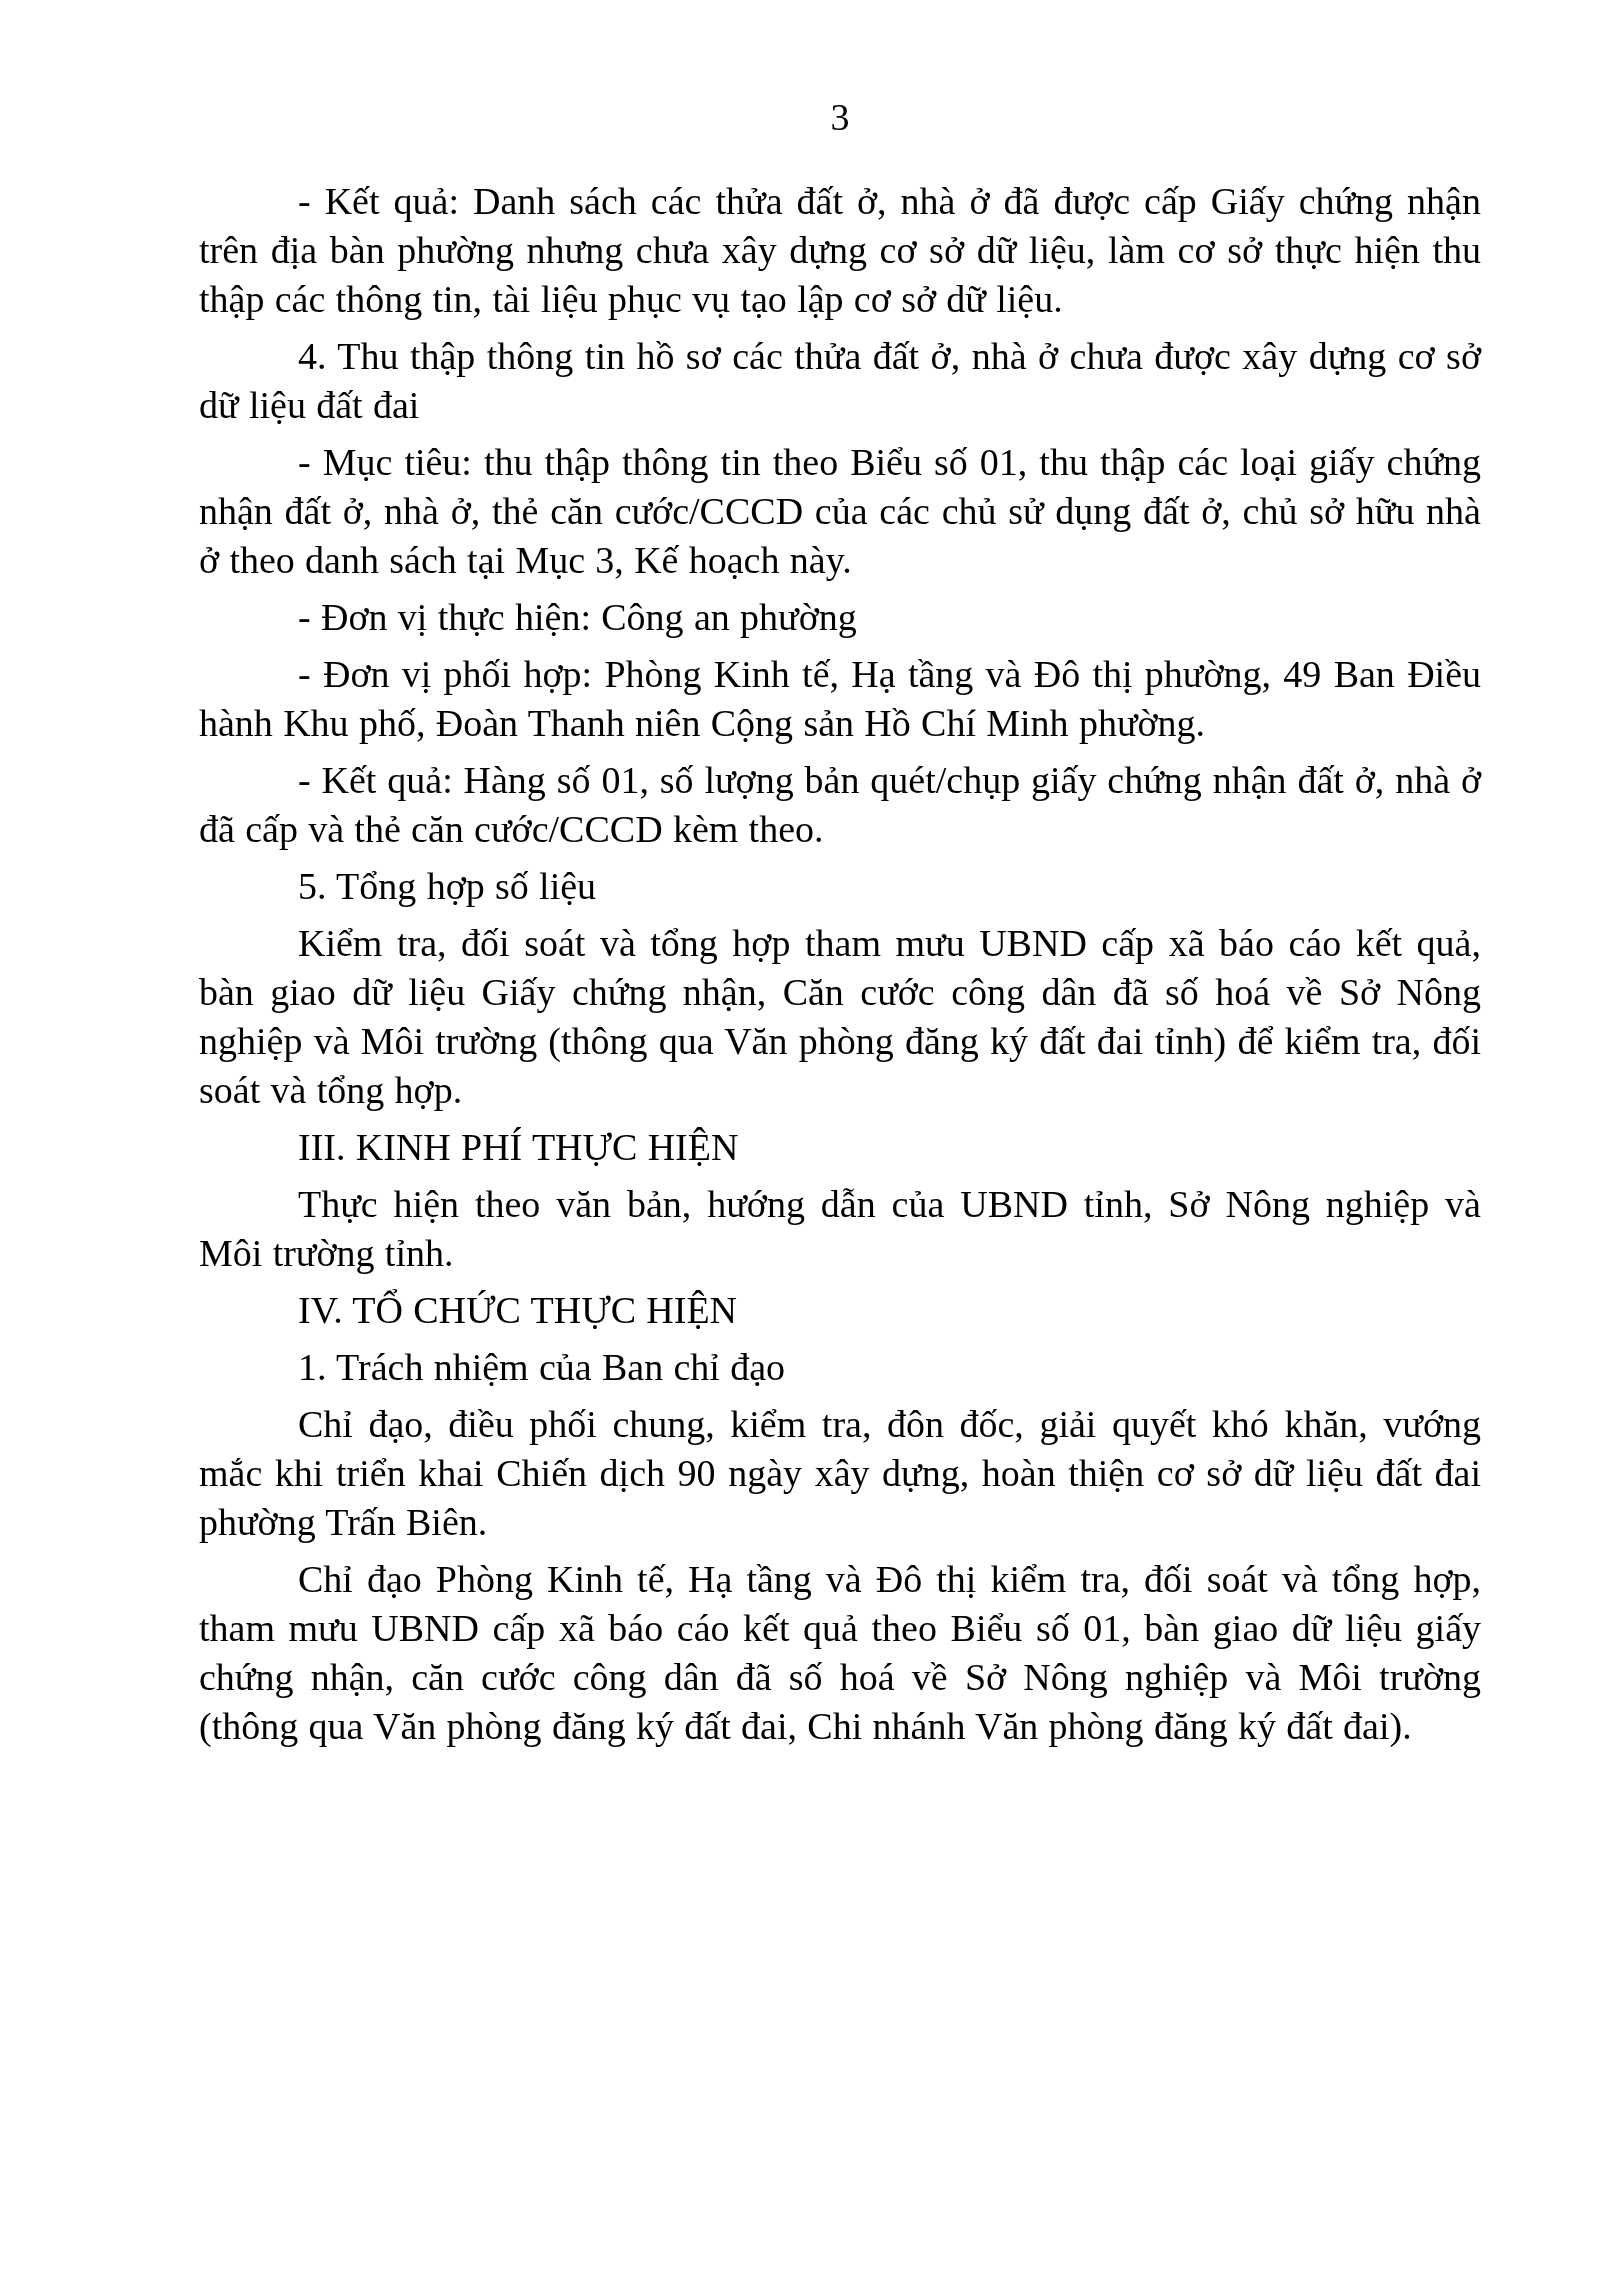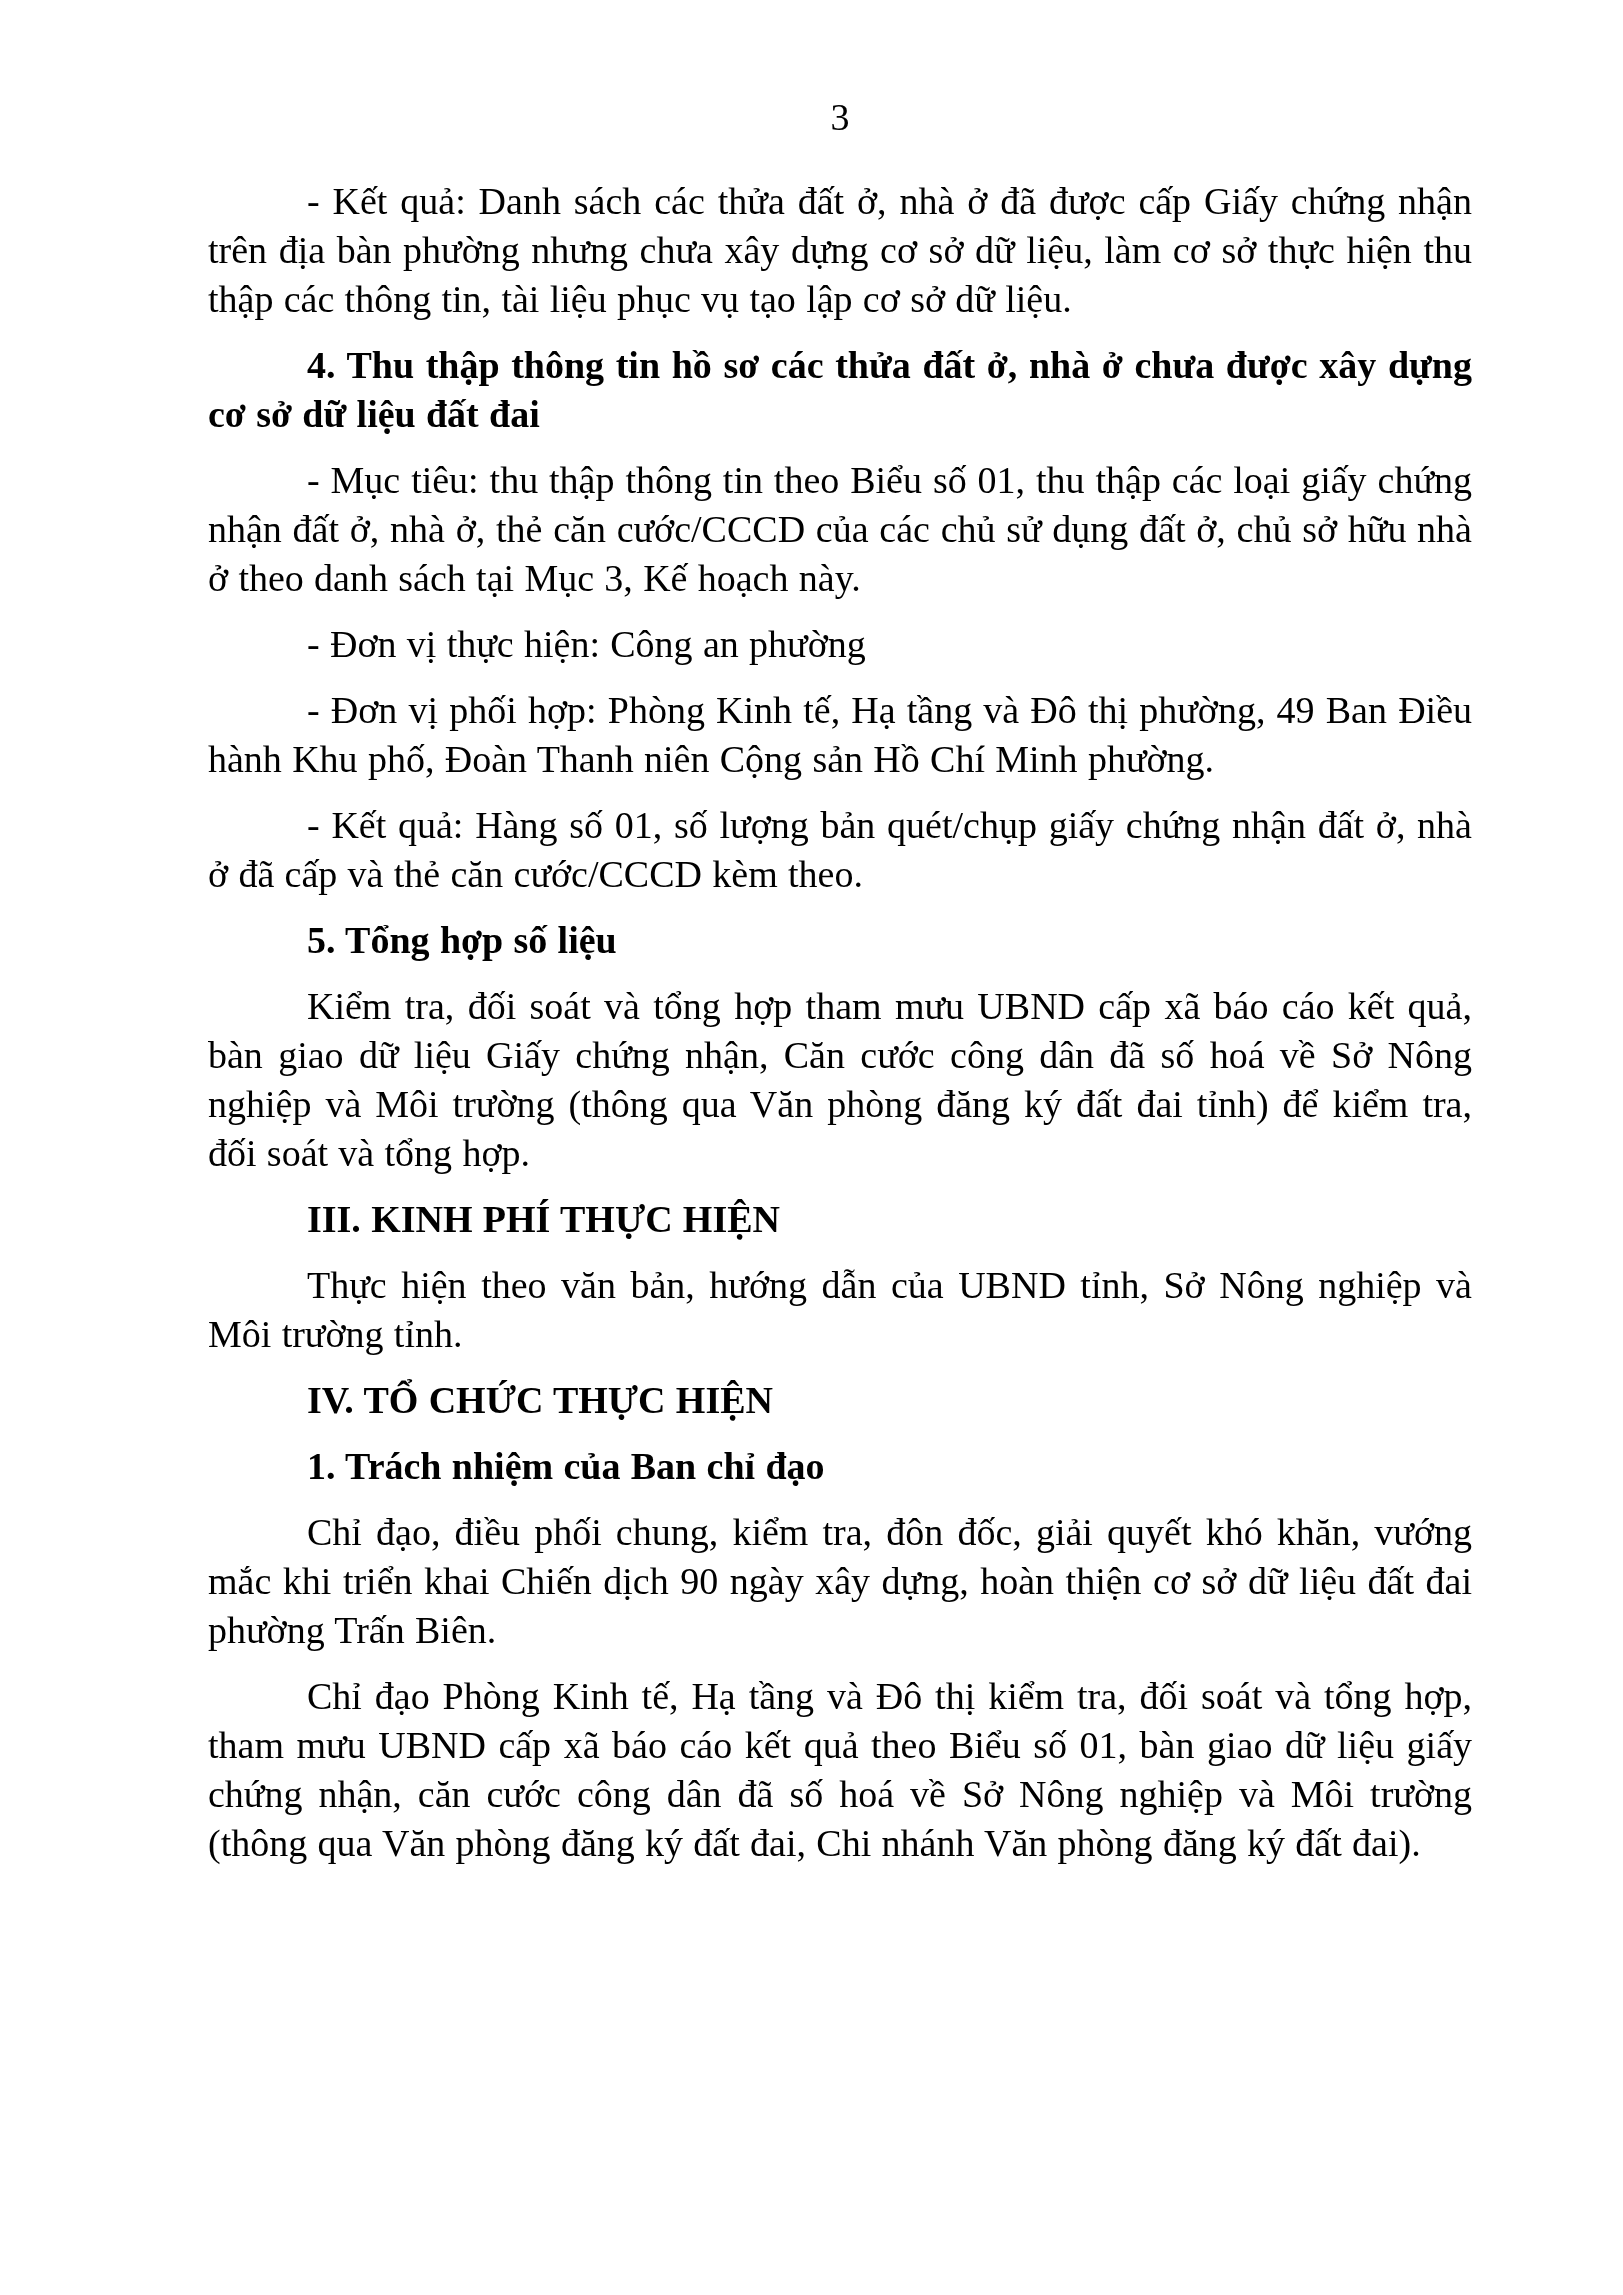--- a/index.html
+++ b/index.html
@@ -19,27 +19,27 @@
     line-height: 49px;
     color: #000000;
     overflow: hidden;
   }
   .page-number {
     text-align: center;
     margin: 0 0 35px 0;
     text-indent: 0;
   }
   .doc-body p.para {
-    margin: 17px;
+    margin: 8px;
     text-align: justify;
     text-indent: 99px;
     word-spacing: 0.8px;
   }
   .doc-body p.para.bold {
-    font-weight: bold;
+    font-weight: normal;
   }
 </style>
 </head>
 <body>
 
 <div class="page">
   <div class="page-number">3</div>
   <div class="doc-body">
       <p class="para">- Kết quả: Danh sách các thửa đất ở, nhà ở đã được cấp Giấy chứng nhận trên địa bàn phường nhưng chưa xây dựng cơ sở dữ liệu, làm cơ sở thực hiện thu thập các thông tin, tài liệu phục vụ tạo lập cơ sở dữ liệu.</p>
       <p class="para bold">4. Thu thập thông tin hồ sơ các thửa đất ở, nhà ở chưa được xây dựng cơ sở dữ liệu đất đai</p>

